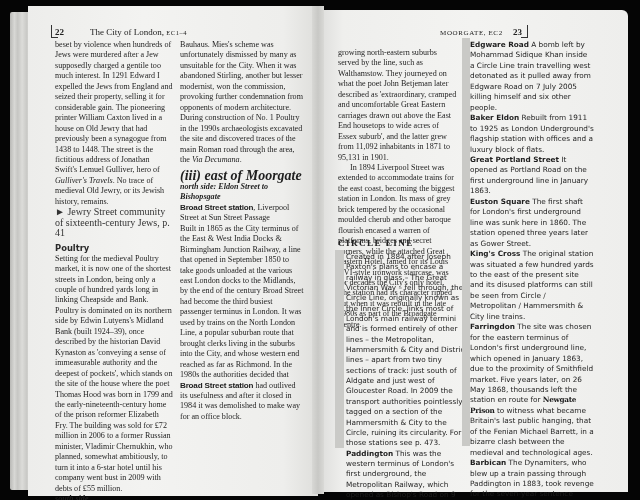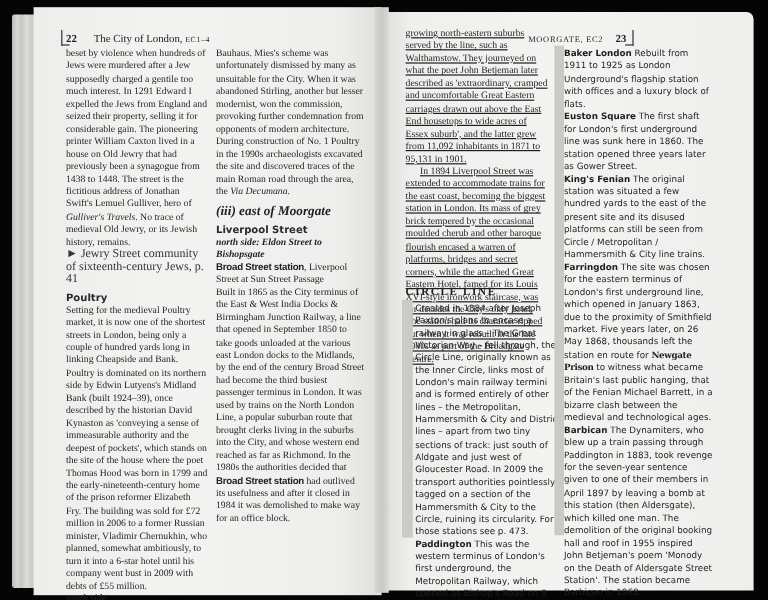--- a/index.html
+++ b/index.html
@@ -11,39 +11,39 @@
   .page-left { position:absolute; left:28px; top:6px; width:290px; height:490px;
     background: linear-gradient(90deg,#ededeb 0%,#f3f3f1 40%,#eeeeec 88%,#dededb 100%); }
   .page-right { position:absolute; left:318px; top:10px; width:310px; height:482px;
     background: linear-gradient(90deg,#dcdcda 0%,#efefed 8%,#f3f3f1 50%,#eeeeec 100%);
     border-radius:0 6px 0 0; }
   .gutter { position:absolute; left:312px; top:6px; width:12px; height:488px;
     background: linear-gradient(90deg,#d8d8d5,#c8c8c5 50%,#d9d9d6); }
 
   .running-head { position:absolute; font-family:"Liberation Serif", serif; font-size:9px; color:#222; }
   .rh-left { left:55px; top:27px; }
-  .rh-left .folio { font-weight:bold; margin-right:12px; }
+  .rh-left .folio { font-weight:bold; margin-right:24px; }
   .rh-left .corner { position:absolute; left:-4px; top:-2px; width:6px; height:12px; border-left:1px solid #333; border-bottom:1px solid #333; }
   .rh-right { right:118px; top:27px; text-align:left; }
   .rh-right .sect { font-size:7px; letter-spacing:0.6px; margin-right:8px; }
   .rh-right .folio { font-weight:bold; }
   .rh-right .corner { position:absolute; right:-6px; top:-2px; width:6px; height:12px; border-right:1px solid #333; border-bottom:1px solid #333; }
 
   .col { position:absolute; font-family:"Liberation Serif", serif; font-size:8.1px; line-height:10.45px; color:#1e1e1e; }
   .col p { margin:0; }
   .col .head { font-family:"DejaVu Sans", sans-serif; font-weight:bold; font-size:8.4px; line-height:12px; color:#2a2a2a; }
   .col .sub { font-style:italic; font-weight:bold; }
   .col .bold { font-weight:bold; }
   .col .gothic { font-weight:bold; font-family:Liberation Sans, sans-serif; letter-spacing:-0.2px; }
   .col .ital { font-style:italic; }
   .col .xref { font-size:10px; color:#333; }
   .col .indent { text-indent:12px; }
   .col-1 { left:55px; top:40px; width:118px; }
   .col-2 { left:180px; top:40px; width:124px; }
-  .col-3 { left:338px; top:23px; width:120px;text-decoration:underline; }
+  .col-3 { left:338px; top:48px; width:120px; }
 
   .box { position:absolute; left:470px; top:40px; width:124px; font-family:"DejaVu Sans", sans-serif; font-size:7.3px; line-height:10.45px; color:#1e1e1e; }
   .box p { margin:0; }
   .box .k { font-weight:bold; }
   .box .gothic { font-family:"DejaVu Serif", serif; font-weight:bold; letter-spacing:-0.3px; }
   .box-bar { position:absolute; left:462px; top:38px; width:8px; height:408px; background:#c9c9c6; }
 
   .circle-head { position:absolute; left:338px; top:238px; font-family:Liberation Serif, serif; font-weight:bold; font-size:9.2px; letter-spacing:1.4px; color:#222;text-align:center; }
   .circle-bar { position:absolute; left:335px; top:250px; width:9px; height:198px; background:#cacac7; }
   .circle-col { position:absolute; left:346px; top:252px; width:122px; font-family:"DejaVu Sans", sans-serif; font-size:7.3px; line-height:10.35px; color:#1e1e1e; }
@@ -77,42 +77,43 @@
     <p class="xref">► Jewry Street community of sixteenth-century Jews, p. 41</p>
     <p class="head" style="margin-top:3px">Poultry</p>
     <p>Setting for the medieval Poultry market, it is now one of the shortest streets in London, being only a couple of hundred yards long in linking Cheapside and Bank. Poultry is dominated on its northern side by Edwin Lutyens's Midland Bank (built 1924–39), once described by the historian David Kynaston as 'conveying a sense of immeasurable authority and the deepest of pockets', which stands on the site of the house where the poet Thomas Hood was born in 1799 and the early-nineteenth-century home of the prison reformer Elizabeth Fry. The building was sold for £72 million in 2006 to a former Russian minister, Vladimir Chernukhin, who planned, somewhat ambitiously, to turn it into a 6-star hotel until his company went bust in 2009 with debts of £55 million.</p>
     <p class="sub">south side</p>
     <p class="bold">No. 1</p>
 
   </div>
 
   <div class="col col-2">
     <p><span>Bauhaus. Mies's scheme was unfortunately dismissed by many as unsuitable for the City. When it was abandoned Stirling, another but lesser modernist, won the commission, provoking further condemnation from opponents of modern architecture. During construction of No. 1 Poultry in the 1990s archaeologists excavated the site and discovered traces of the main Roman road through the area, the </span><span class="ital">Via Decumana</span><span>.</span></p>
-    <p class="sub" style="margin-top:6px;font-size:11px">(iii) east of Moorgate</p>
-    <p class="head" style="margin-top:3px">Liverpool Street</p>
+    <p class="sub" style="margin-top:6px;font-size:14px">(iii) east of Moorgate</p>
     <p class="sub">north side: Eldon Street to Bishopsgate</p>
     <p><span class="gothic">Broad Street station</span><span>, Liverpool Street at Sun Street Passage</span></p>
     <p><span>Built in 1865 as the City terminus of the East &amp; West India Docks &amp; Birmingham Junction Railway, a line that opened in September 1850 to take goods unloaded at the various east London docks to the Midlands, by the end of the century Broad Street had become the third busiest passenger terminus in London. It was used by trains on the North London Line, a popular suburban route that brought clerks living in the suburbs into the City, and whose western end reached as far as Richmond. In the 1980s the authorities decided that </span><span class="gothic">Broad Street station</span><span> had outlived its usefulness and after it closed in 1984 it was demolished to make way for an office block.</span></p>
 
   </div>
 
   <div class="col col-3">
     <p>growing north-eastern suburbs served by the line, such as Walthamstow. They journeyed on what the poet John Betjeman later described as 'extraordinary, cramped and uncomfortable Great Eastern carriages drawn out above the East End housetops to wide acres of Essex suburb', and the latter grew from 11,092 inhabitants in 1871 to 95,131 in 1901.</p>
     <p class="indent">In 1894 Liverpool Street was extended to accommodate trains for the east coast, becoming the biggest station in London. Its mass of grey brick tempered by the occasional moulded cherub and other baroque flourish encased a warren of platforms, bridges and secret corners, while the attached Great Eastern Hotel, famed for its Louis XVI-style ironwork staircase, was for decades the City's only hotel. The station had its character ripped out when it was rebuilt in the late 1980s as part of the Broadgate Centre.</p>
   </div>
 
   <div class="circle-head">CIRCLE LINE</div>
   <div class="circle-bar"></div>
   <div class="circle-col">
     <p>Created in 1884 after Joseph Paxton's plans to encase a railway in glass – The Great Victorian Way – fell through, the Circle Line, originally known as the Inner Circle, links most of London's main railway termini and is formed entirely of other lines – the Metropolitan, Hammersmith &amp; City and District lines – apart from two tiny sections of track: just south of Aldgate and just west of Gloucester Road. In 2009 the transport authorities pointlessly tagged on a section of the Hammersmith &amp; City to the Circle, ruining its circularity. For those stations see p. 473.</p>
     <p><span class="k">Paddington</span><span> This was the western terminus of London's first underground, the Metropolitan Railway, which opened as Bishop's Road on 9 January 1863. Twenty years later, on 30 October 1883, a bomb planted by the Dynamiters, a revolutionary organization, in a third class carriage of a train exploded as it passed through the station, injuring sixty-two people.</span></p>
   </div>
 
   <div class="box-bar"></div>
   <div class="box">
-    <p><span class="k">Baker London</span><span> Rebuilt from 1911 to 1925 as London Underground's flagship station with offices and a luxury block of flats.</span></p>
+    <p><span class="k">Edgware Road</span><span> A bomb left by Mohammad Sidique Khan inside a Circle Line train travelling west detonated as it pulled away from Edgware Road on 7 July 2005 killing himself and six other people.</span></p>
+    <p><span class="k">Baker Eldon</span><span> Rebuilt from 1911 to 1925 as London Underground's flagship station with offices and a luxury block of flats.</span></p>
+    <p><span class="k">Great Portland Street</span><span> It opened as Portland Road on the first underground line in January 1863.</span></p>
     <p><span class="k">Euston Square</span><span> The first shaft for London's first underground line was sunk here in 1860. The station opened three years later as Gower Street.</span></p>
-    <p><span class="k">King's Fenian</span><span> The original station was situated a few hundred yards to the east of the present site and its disused platforms can still be seen from Circle / Metropolitan / Hammersmith &amp; City line trains.</span></p>
+    <p><span class="k">King's Cross</span><span> The original station was situated a few hundred yards to the east of the present site and its disused platforms can still be seen from Circle / Metropolitan / Hammersmith &amp; City line trains.</span></p>
     <p><span class="k">Farringdon</span><span> The site was chosen for the eastern terminus of London's first underground line, which opened in January 1863, due to the proximity of Smithfield market. Five years later, on 26 May 1868, thousands left the station en route for </span><span class="gothic">Newgate Prison</span><span> to witness what became Britain's last public hanging, that of the Fenian Michael Barrett, in a bizarre clash between the medieval and technological ages.</span></p>
     <p><span class="k">Barbican</span><span> The Dynamiters, who blew up a train passing through Paddington in 1883, took revenge for the seven-year sentence given to one of their members in April 1897 by leaving a bomb at this station (then Aldersgate), which killed one man. The demolition of the original booking hall and roof in 1955 inspired John Betjeman's poem 'Monody on the Death of Aldersgate Street Station'. The station became Barbican in 1968.</span></p>
 
   </div>
 </div>
 
 </body></html>

